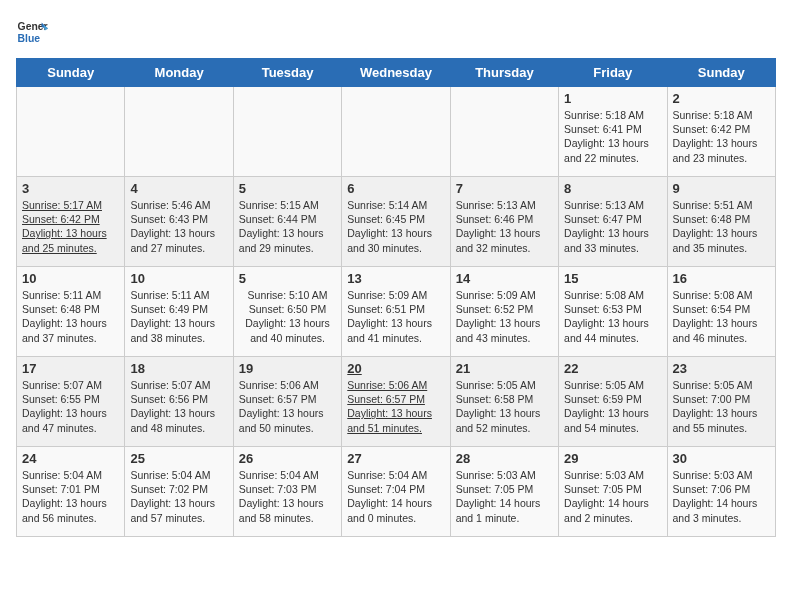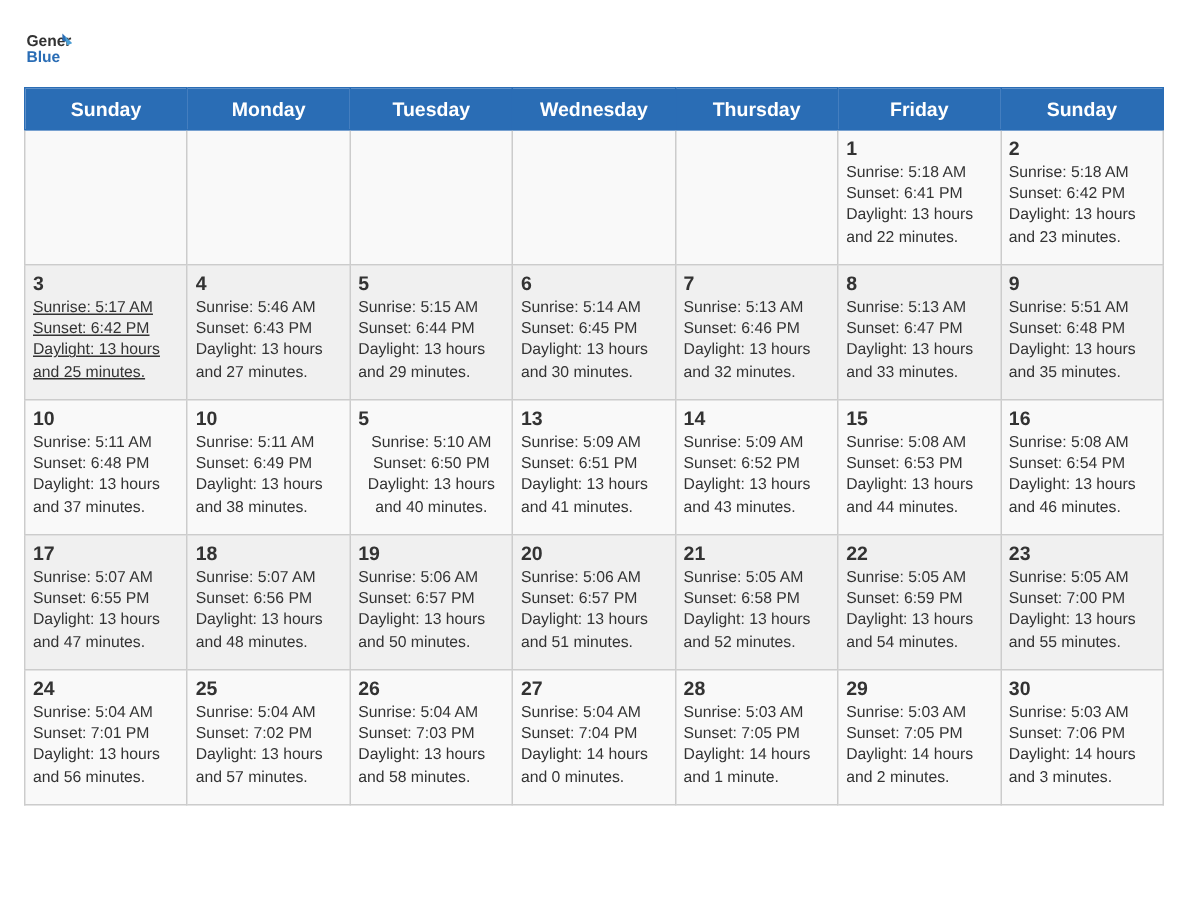--- a/index.html
+++ b/index.html
@@ -229,21 +229,21 @@
           <div class="cell-text" style="white-space: pre-line;">Sunrise: 5:07 AM
 Sunset: 6:56 PM
 Daylight: 13 hours and 48 minutes.</div>
         </td>
         <td style="background: rgb(240, 240, 240);">
           <span class="day-number">19</span>
           <div class="cell-text" style="white-space: pre-line;">Sunrise: 5:06 AM
 Sunset: 6:57 PM
 Daylight: 13 hours and 50 minutes.</div>
         </td>
-        <td style="background: rgb(240, 240, 240);">
+        <td style="background: rgb(240, 240, 240); text-decoration: underline;">
           <span class="day-number">20</span>
           <div class="cell-text" style="white-space: pre-line;">Sunrise: 5:06 AM
 Sunset: 6:57 PM
 Daylight: 13 hours and 51 minutes.</div>
         </td>
         <td style="background: rgb(240, 240, 240);">
           <span class="day-number">21</span>
           <div class="cell-text" style="white-space: pre-line;">Sunrise: 5:05 AM
 Sunset: 6:58 PM
 Daylight: 13 hours and 52 minutes.</div>

